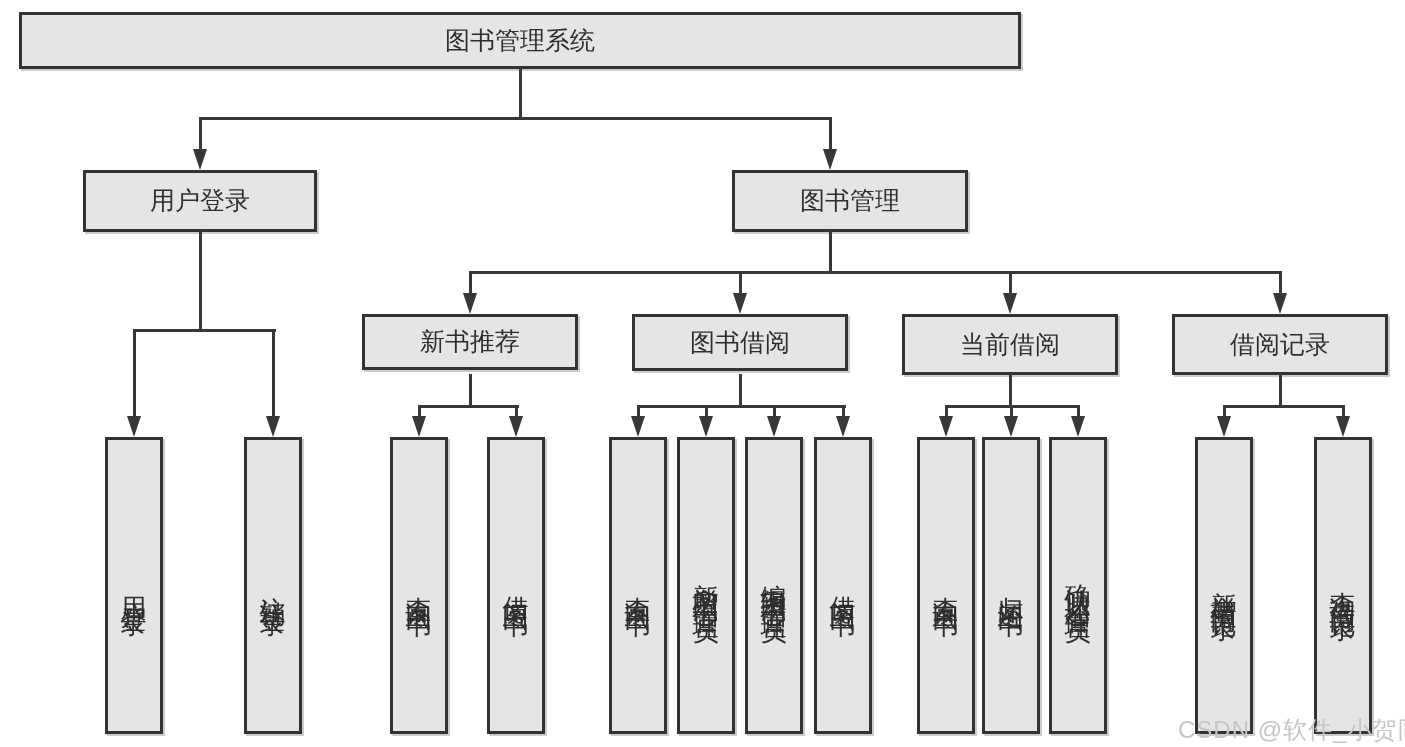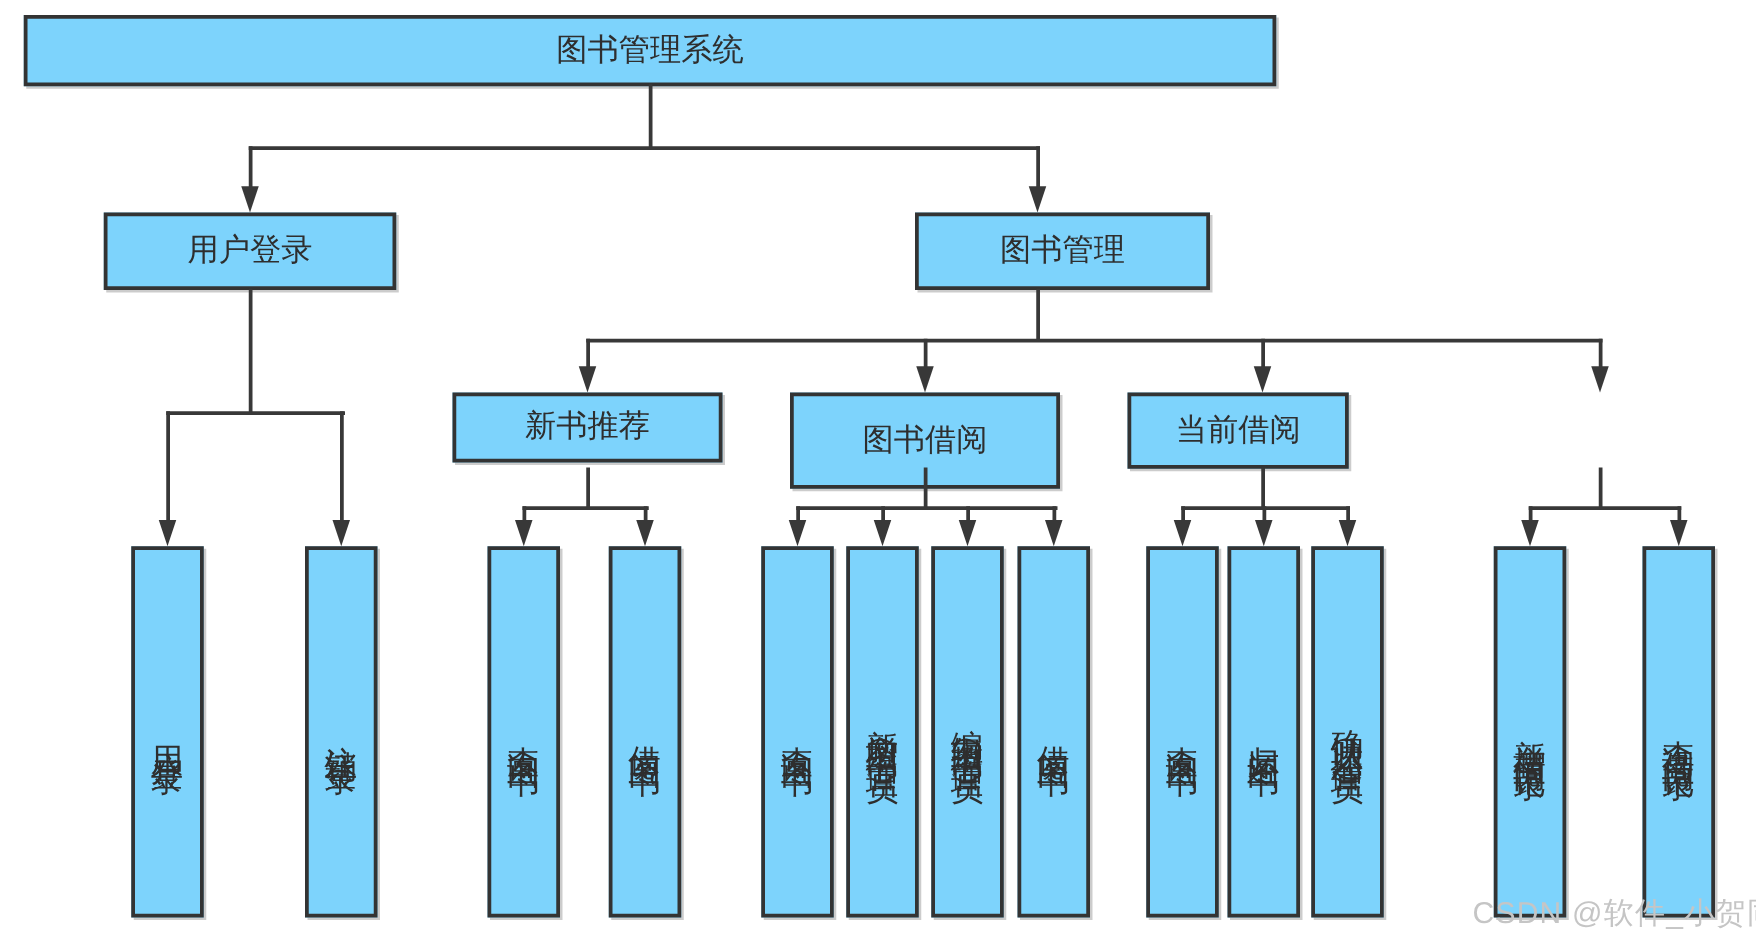--- a/index.html
+++ b/index.html
@@ -7,21 +7,21 @@
     position:relative;
     width:1405px; height:747px;
     background:#ffffff;
     font-family:"Liberation Sans", sans-serif;
     color:#2e2e2e;
     overflow:hidden;
   }
   .node {
     position:absolute;
     box-sizing:border-box;
-    background:#7dd3fc;
+    background:#e5e5e5;
     border:3px solid #333333;
     box-shadow:2px 2px 0 rgba(110,110,110,0.35);
     display:flex;
     align-items:center;
     justify-content:center;
     font-size:25px;
     line-height:1.1;
     color:#2e2e2e;
     white-space:nowrap;
   }
@@ -57,22 +57,23 @@
 <body>
 
 <div class="canvas">
 
   <div class="node" style="left:19px; top:12px; width:1002px; height:57px;">图书管理系统</div>
 
   <div class="node" style="left:83px; top:170px; width:234px; height:62px;">用户登录</div>
   <div class="node" style="left:732px; top:170px; width:236px; height:62px;">图书管理</div>
 
   <div class="node" style="left:362px; top:314px; width:216px; height:56px;">新书推荐</div>
-  <div class="node" style="left:632px; top:314px; width:216px; height:77px;">图书借阅</div>
-  <div class="node" style="left:902px; top:314px; width:177px; height:61px;">当前借阅</div>
+  <div class="node" style="left:632px; top:314px; width:216px; height:57px;">图书借阅</div>
+  <div class="node" style="left:902px; top:314px; width:216px; height:61px;">当前借阅</div>
+  <div class="node" style="left:1172px; top:314px; width:216px; height:61px;">借阅记录</div>
 
   <div class="node v-node" style="left:105px; top:437px; width:58px; height:297px;">用户登录</div>
   <div class="node v-node" style="left:244px; top:437px; width:58px; height:297px;">注销登录</div>
 
   <div class="node v-node" style="left:390px; top:437px; width:58px; height:297px;">查询图书</div>
   <div class="node v-node" style="left:487px; top:437px; width:58px; height:297px;">借阅图书</div>
 
   <div class="node v-node" style="left:609px; top:437px; width:58px; height:297px;">查询图书</div>
   <div class="node v-node" style="left:677px; top:437px; width:58px; height:297px;">新增图书（管理员）</div>
   <div class="node v-node" style="left:745px; top:437px; width:58px; height:297px;">编辑图书（管理员）</div>

